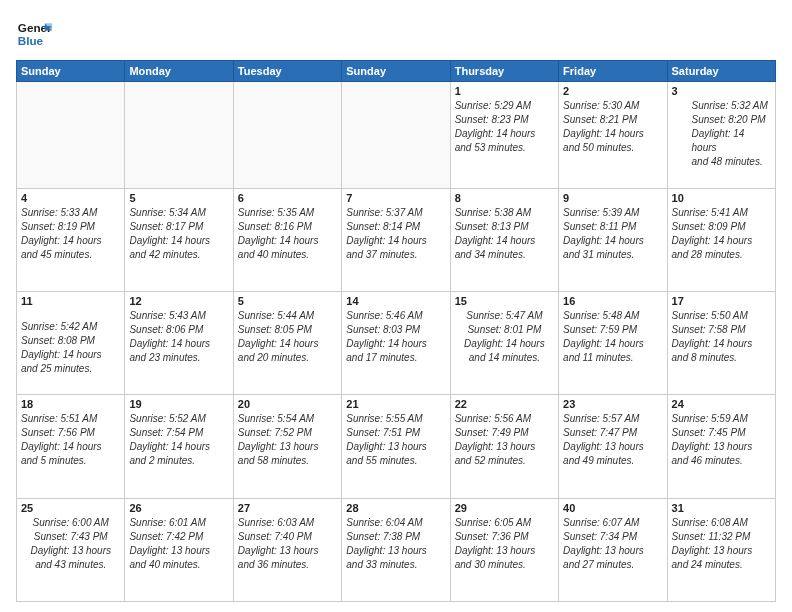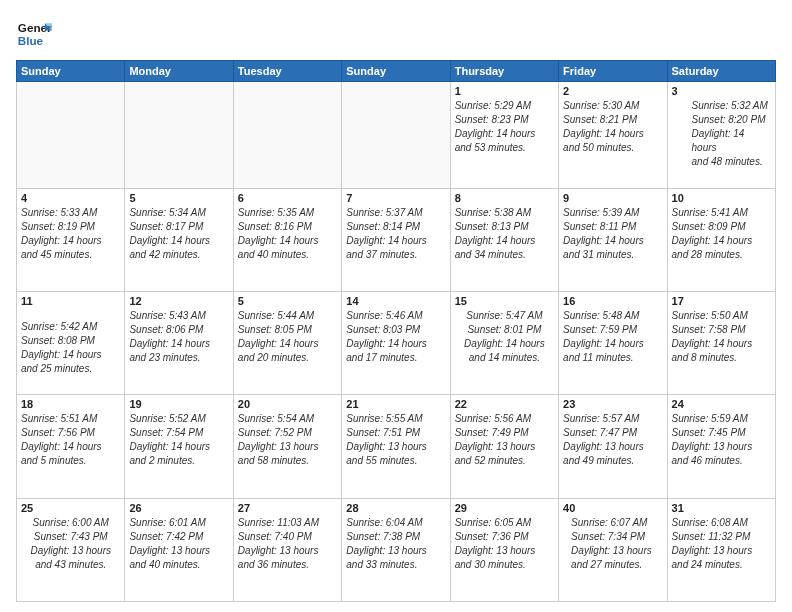--- a/index.html
+++ b/index.html
@@ -306,42 +306,42 @@
           </td>
           <td>
             <div class="day-number">26</div>
             <div class="day-info" style="white-space: pre-line;">Sunrise: 6:01 AM
 Sunset: 7:42 PM
 Daylight: 13 hours
 and 40 minutes.</div>
           </td>
           <td>
             <div class="day-number">27</div>
-            <div class="day-info" style="white-space: pre-line;">Sunrise: 11:03 AM
+            <div class="day-info" style="white-space: pre-line;">Sunrise: 6:03 AM
 Sunset: 7:40 PM
 Daylight: 13 hours
 and 36 minutes.</div>
           </td>
           <td>
             <div class="day-number">28</div>
             <div class="day-info" style="white-space: pre-line;">Sunrise: 6:04 AM
 Sunset: 7:38 PM
 Daylight: 13 hours
 and 33 minutes.</div>
           </td>
           <td>
             <div class="day-number">29</div>
             <div class="day-info" style="white-space: pre-line;">Sunrise: 6:05 AM
 Sunset: 7:36 PM
 Daylight: 13 hours
 and 30 minutes.</div>
           </td>
           <td>
             <div class="day-number">40</div>
-            <div class="day-info" style="white-space: pre-line; margin-left: 8px;">Sunrise: 6:07 AM
+            <div class="day-info" style="white-space: pre-line;">Sunrise: 6:07 AM
 Sunset: 7:34 PM
 Daylight: 13 hours
 and 27 minutes.</div>
           </td>
           <td>
             <div class="day-number">31</div>
             <div class="day-info" style="white-space: pre-line;">Sunrise: 6:08 AM
 Sunset: 11:32 PM
 Daylight: 13 hours
 and 24 minutes.</div>

